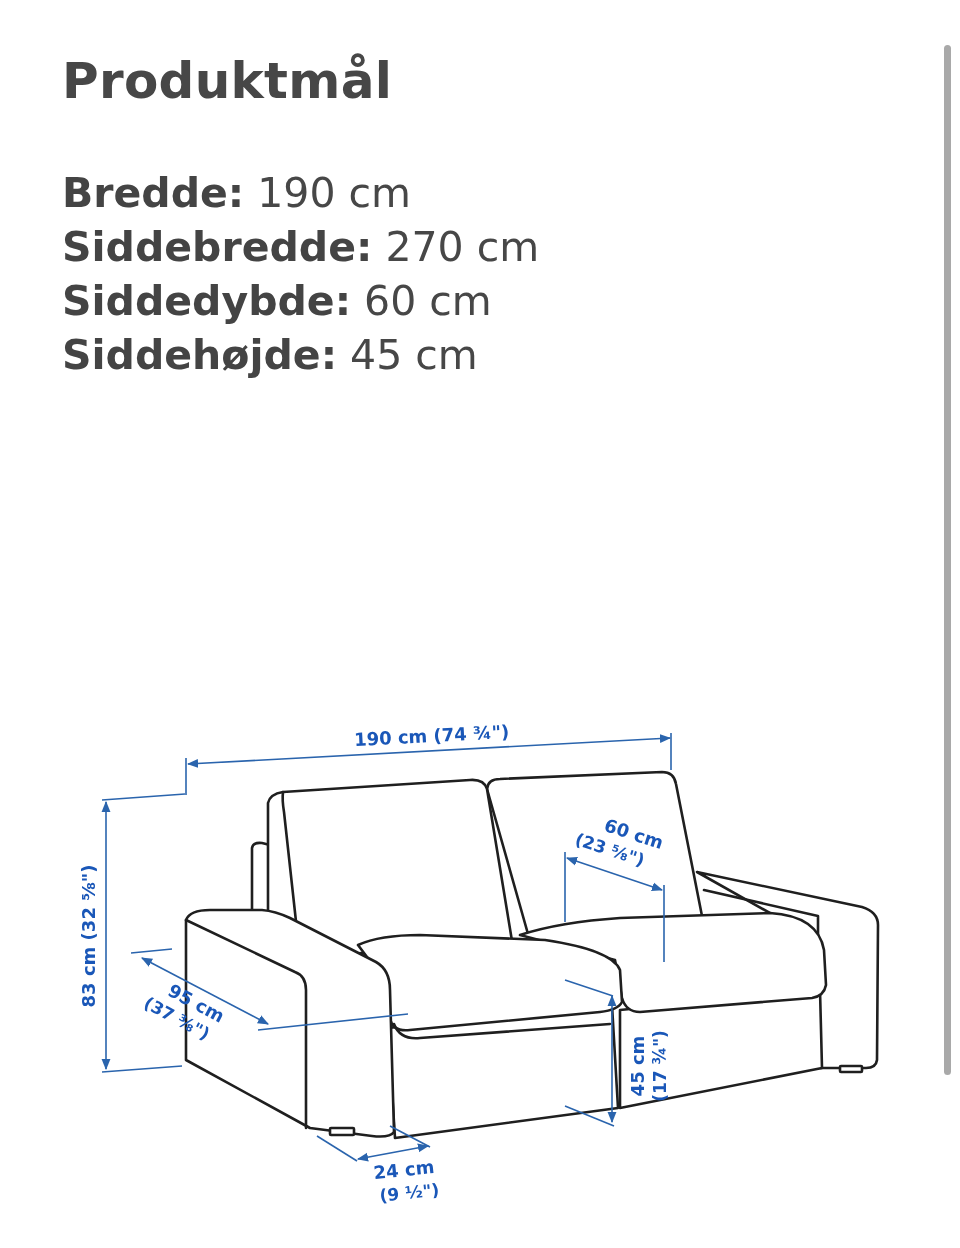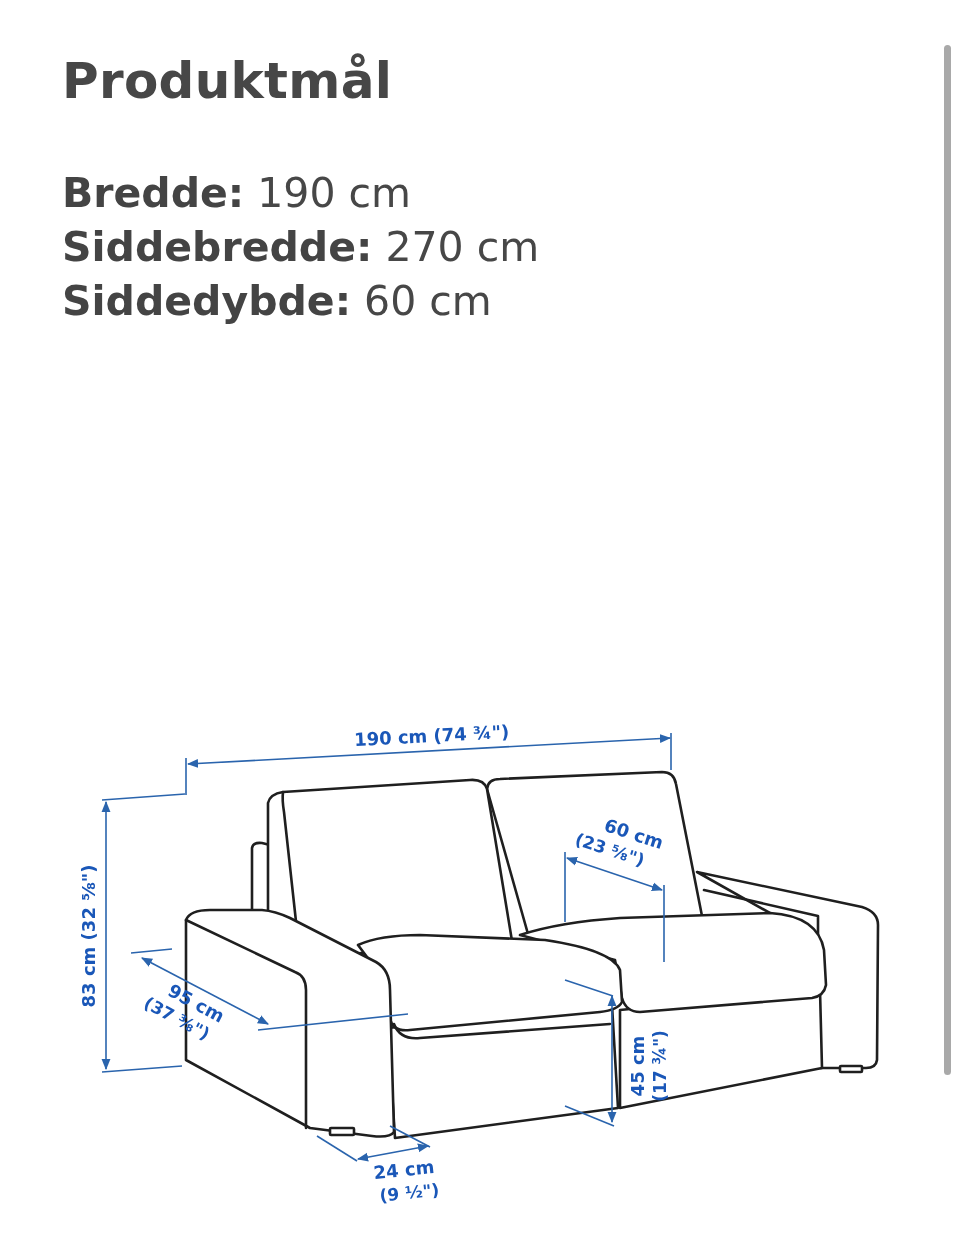--- a/index.html
+++ b/index.html
@@ -33,20 +33,24 @@
     <span class="spec-label">Bredde:</span>
     <span class="spec-value">190 cm</span>
   </li>
   <li class="spec-row">
     <span class="spec-label">Siddebredde:</span>
     <span class="spec-value">270 cm</span>
   </li>
   <li class="spec-row">
     <span class="spec-label">Siddedybde:</span>
     <span class="spec-value">60 cm</span>
+  </li>
+  <li class="spec-row">
+    <span class="spec-label">Siddehøjde:</span>
+    <span class="spec-value">45 cm</span>
   </li>
 </ul>
 
 <div class="scrollbar-track"></div>
 <div class="scrollbar-thumb"></div>
 
 <svg class="diagram" viewBox="0 700 960 548" width="960" height="548" xmlns="http://www.w3.org/2000/svg">
   <defs>
     <marker id="arr" viewBox="0 0 10 10" refX="9" refY="5" markerWidth="7" markerHeight="7" orient="auto-start-reverse">
       <path d="M0,1 L10,5 L0,9 z" fill="#2a64ad"></path>

